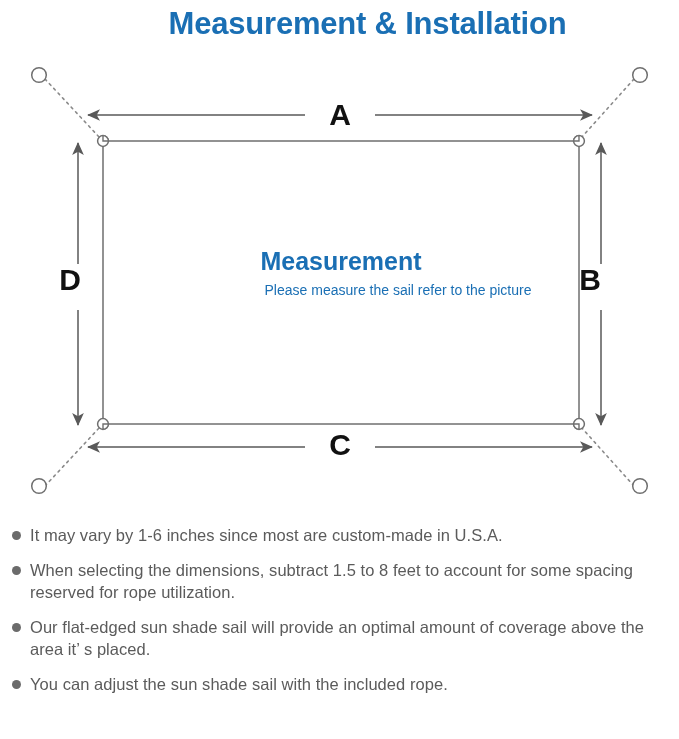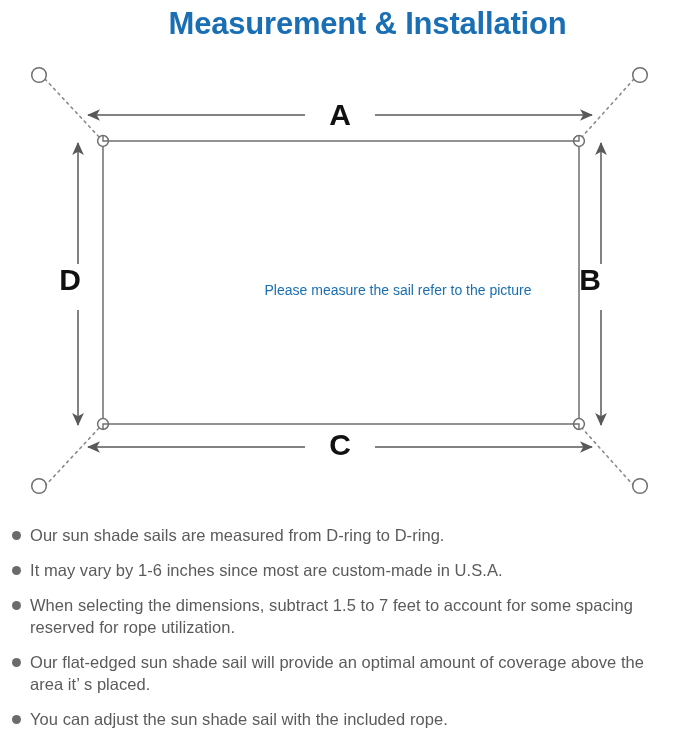--- a/index.html
+++ b/index.html
@@ -170,40 +170,37 @@
       <line x1="78" y1="212" x2="78" y2="91" marker-end="url(#arrHead)"></line>
       <line x1="78" y1="258" x2="78" y2="373" marker-end="url(#arrHead)"></line>
     </g>
 
     <g stroke="#595959" stroke-width="1.5" fill="none">
       <line x1="601" y1="212" x2="601" y2="91" marker-end="url(#arrHead)"></line>
       <line x1="601" y1="258" x2="601" y2="373" marker-end="url(#arrHead)"></line>
     </g>
   </svg>
 
+  <div id="sail-label-main">Measurement</div>
   <div id="sail-label-sub">Please measure the sail refer to the picture</div>
 
   <div class="dim-letter" id="dim-a">A</div>
   <div class="dim-letter" id="dim-b">B</div>
   <div class="dim-letter" id="dim-c">C</div>
   <div class="dim-letter" id="dim-d">D</div>
 </div>
 
 <div id="notes">
   <div class="note-item">
     <span class="note-bullet"></span>
-    <span class="note-text">Our sun shade sails are measured from D-ring to D-ring.</span>
-  </div>
-  <div class="note-item">
-    <span class="note-bullet"></span>
     <span class="note-text">It may vary by 1-6 inches since most are custom-made in U.S.A.</span>
   </div>
   <div class="note-item">
     <span class="note-bullet"></span>
-    <span class="note-text">When selecting the dimensions, subtract 1.5 to 7 feet to account for some spacing reserved for rope utilization.</span>
+    <span class="note-text">When selecting the dimensions, subtract 1.5 to 8 feet to account for some spacing reserved for rope utilization.</span>
   </div>
   <div class="note-item">
     <span class="note-bullet"></span>
     <span class="note-text">Our flat-edged sun shade sail will provide an optimal amount of coverage above the area it’ s placed.</span>
   </div>
   <div class="note-item">
     <span class="note-bullet"></span>
     <span class="note-text">You can adjust the sun shade sail with the included rope.</span>
   </div>
 </div>

